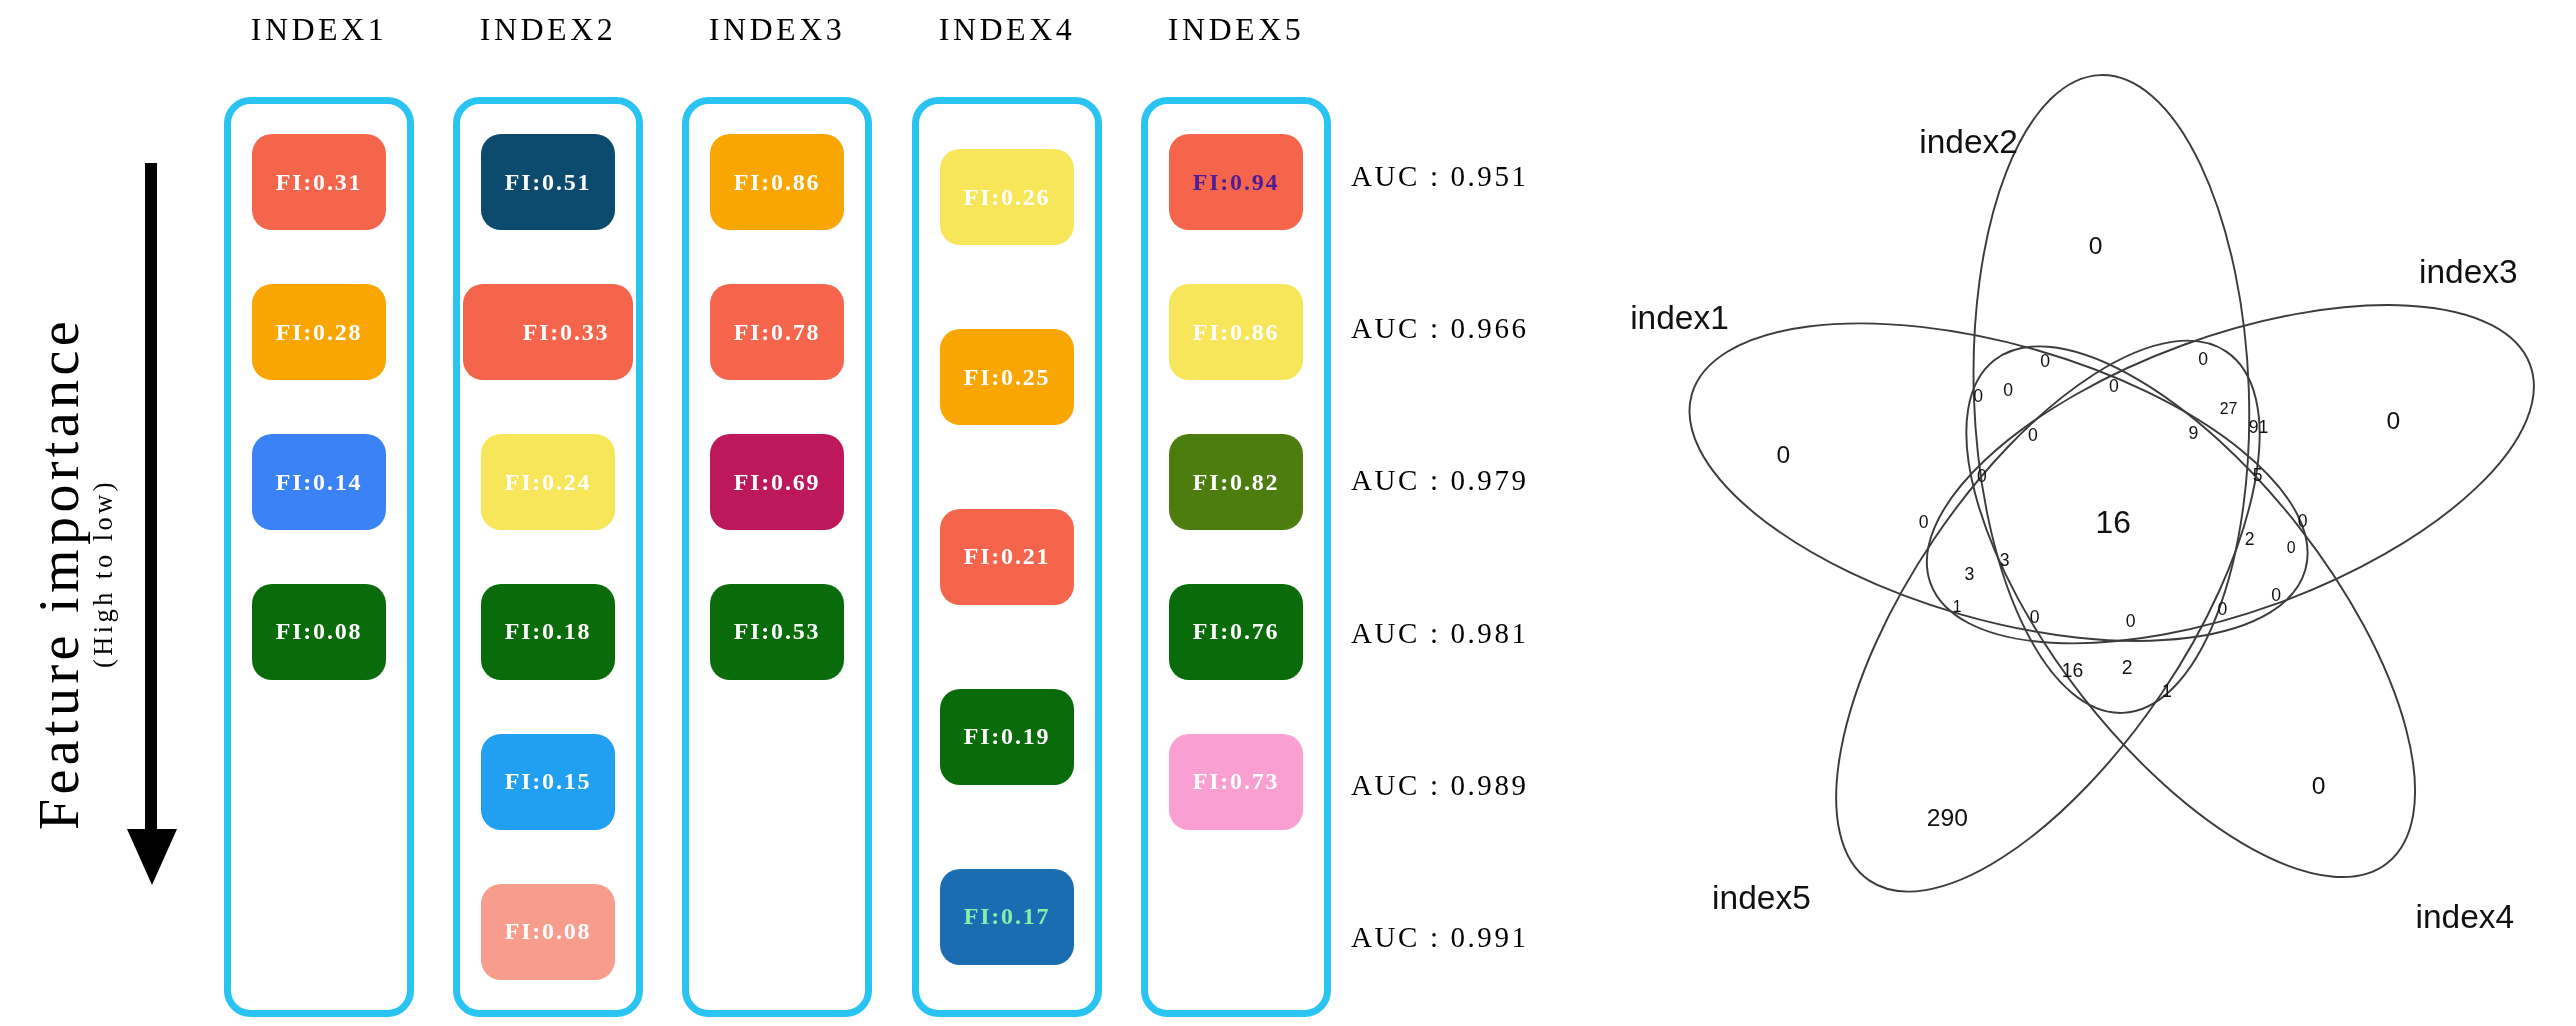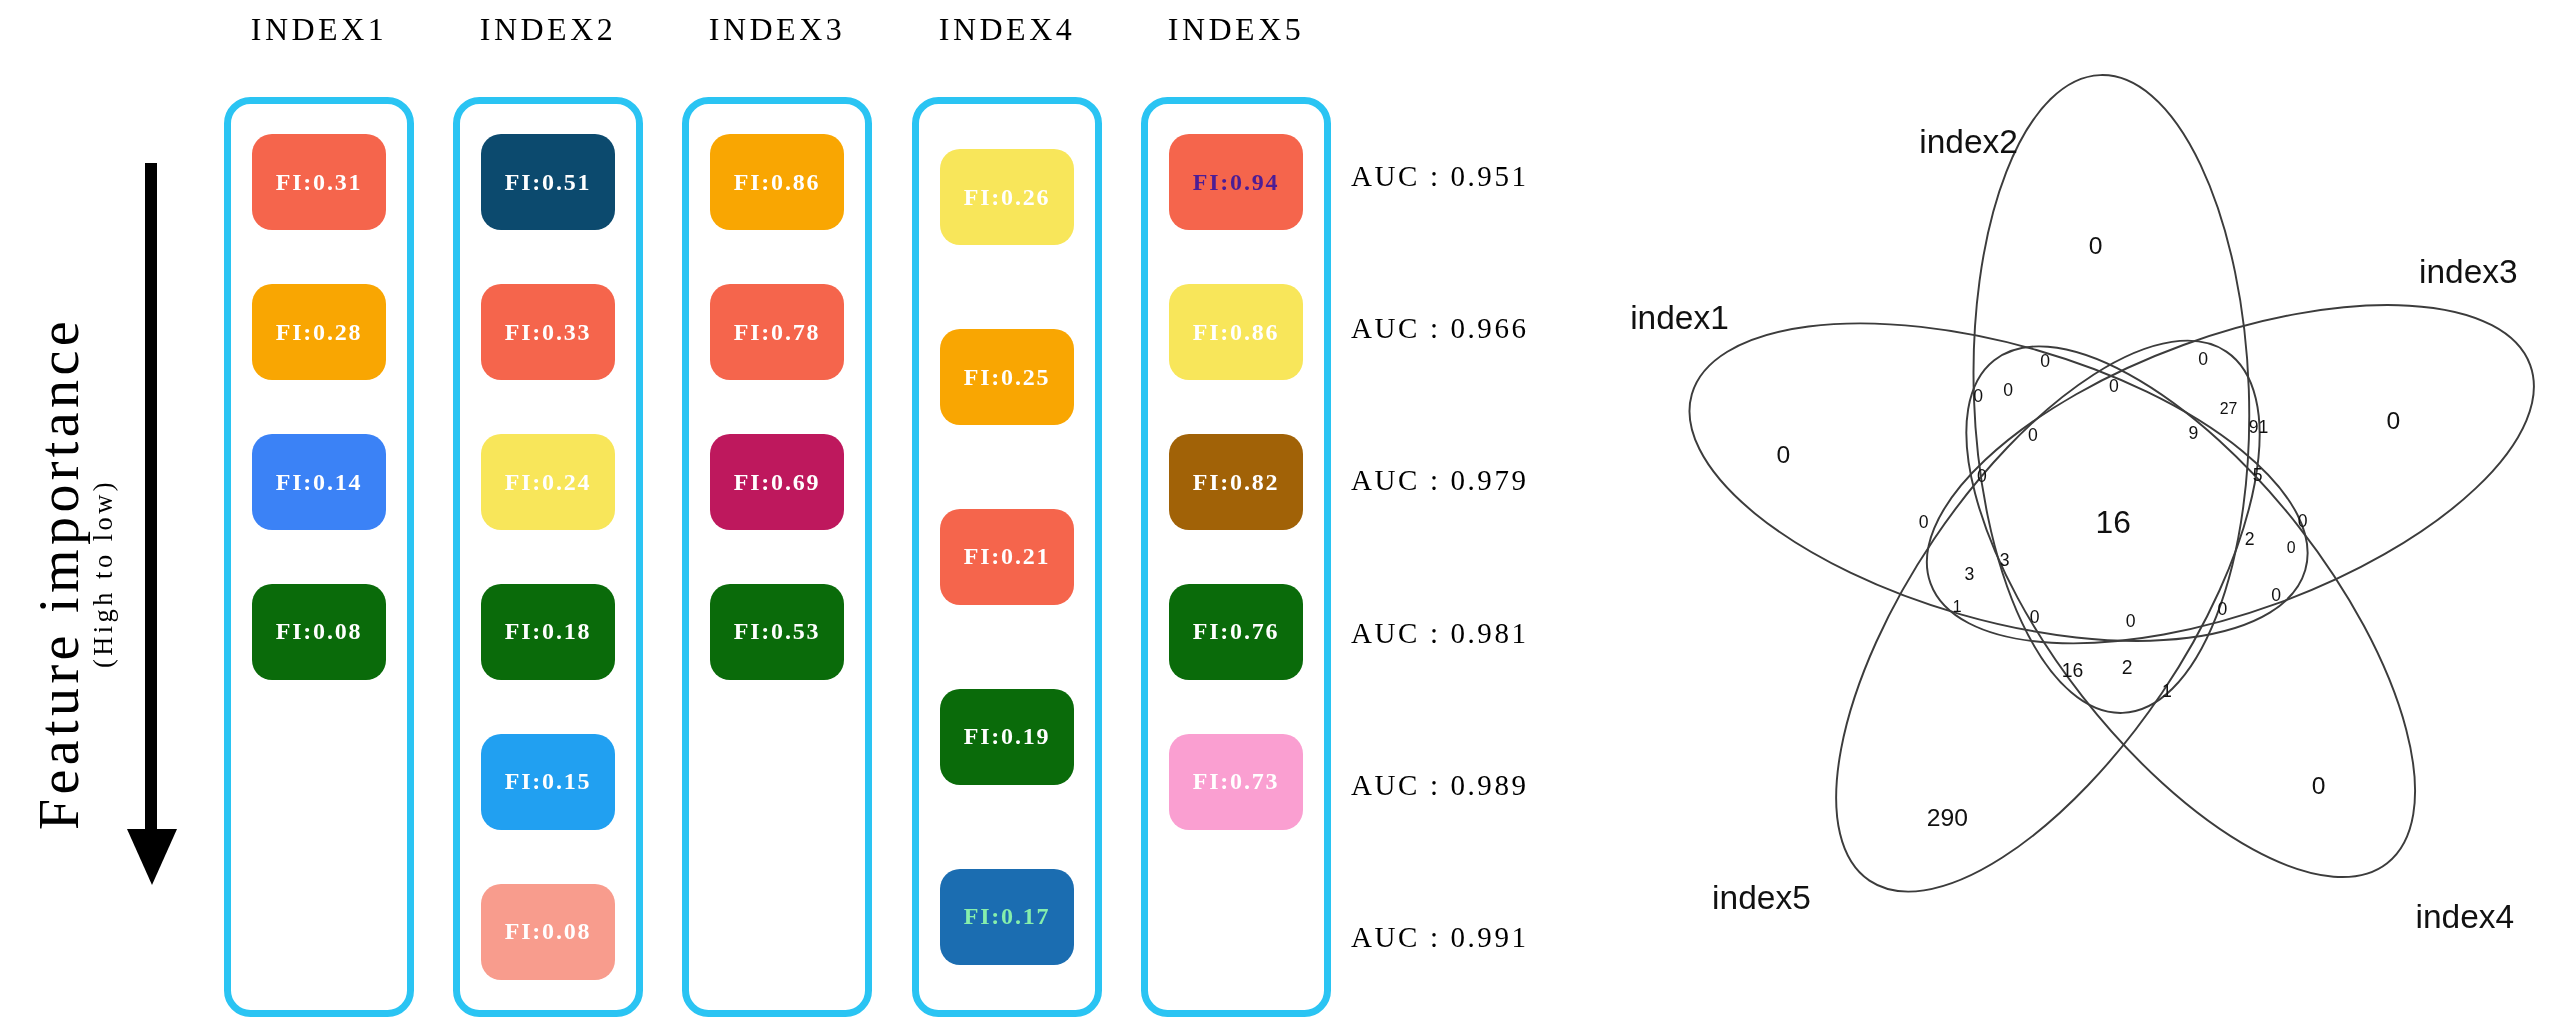--- a/index.html
+++ b/index.html
@@ -73,21 +73,21 @@
           <div class="slot"></div>
         </div>
       </div>
       <div class="col" style="left: 453px;">
         <div class="col-header">INDEX2</div>
         <div class="col-frame" style="border-color: rgb(42, 196, 243);">
           <div class="slot">
             <div class="fi-box" style="background: #0c4a6e; color: rgb(255, 255, 255);">FI:0.51</div>
           </div>
           <div class="slot">
-            <div class="fi-box" style="background: rgb(245, 101, 76); color: rgb(255, 255, 255);">FI:0.33</div>
+            <div class="fi-box" style="background: rgb(245, 101, 76); color: rgb(255, 255, 255); padding-left: 36px;">FI:0.33</div>
           </div>
           <div class="slot">
             <div class="fi-box" style="background: rgb(248, 230, 90); color: rgb(255, 255, 255);">FI:0.24</div>
           </div>
           <div class="slot">
             <div class="fi-box" style="background: rgb(10, 107, 10); color: rgb(255, 255, 255);">FI:0.18</div>
           </div>
           <div class="slot">
             <div class="fi-box" style="background: rgb(33, 160, 241); color: rgb(255, 255, 255);">FI:0.15</div>
           </div>
@@ -138,21 +138,21 @@
       <div class="col" style="left: 1141px;">
         <div class="col-header">INDEX5</div>
         <div class="col-frame" style="border-color: rgb(42, 196, 243);">
           <div class="slot">
             <div class="fi-box" style="background: rgb(245, 101, 76); color: #4c1d95;">FI:0.94</div>
           </div>
           <div class="slot">
             <div class="fi-box" style="background: rgb(248, 230, 90); color: rgb(255, 255, 255);">FI:0.86</div>
           </div>
           <div class="slot">
-            <div class="fi-box" style="background: #a16207; color: rgb(255, 255, 255);">FI:0.82</div>
+            <div class="fi-box" style="background: #4d7c0f; color: rgb(255, 255, 255);">FI:0.82</div>
           </div>
           <div class="slot">
             <div class="fi-box" style="background: rgb(10, 107, 10); color: rgb(255, 255, 255);">FI:0.76</div>
           </div>
           <div class="slot">
             <div class="fi-box" style="background: rgb(250, 159, 209); color: rgb(255, 255, 255);">FI:0.73</div>
           </div>
           <div class="slot"></div>
         </div>
       </div>

